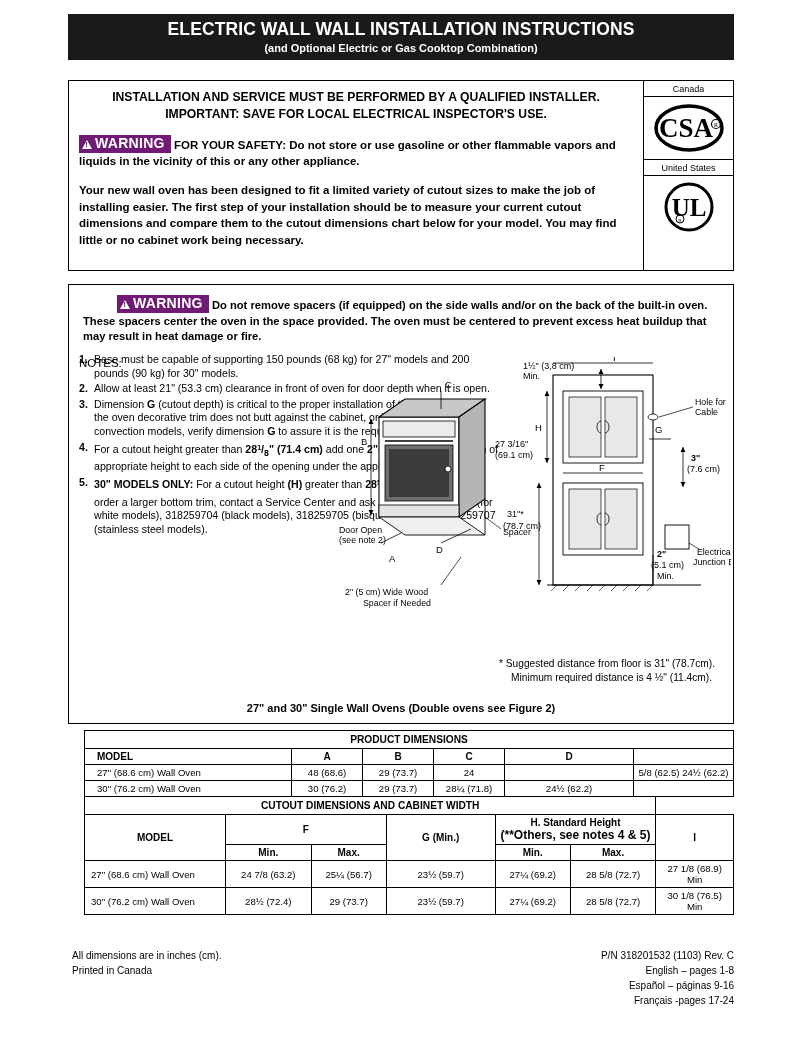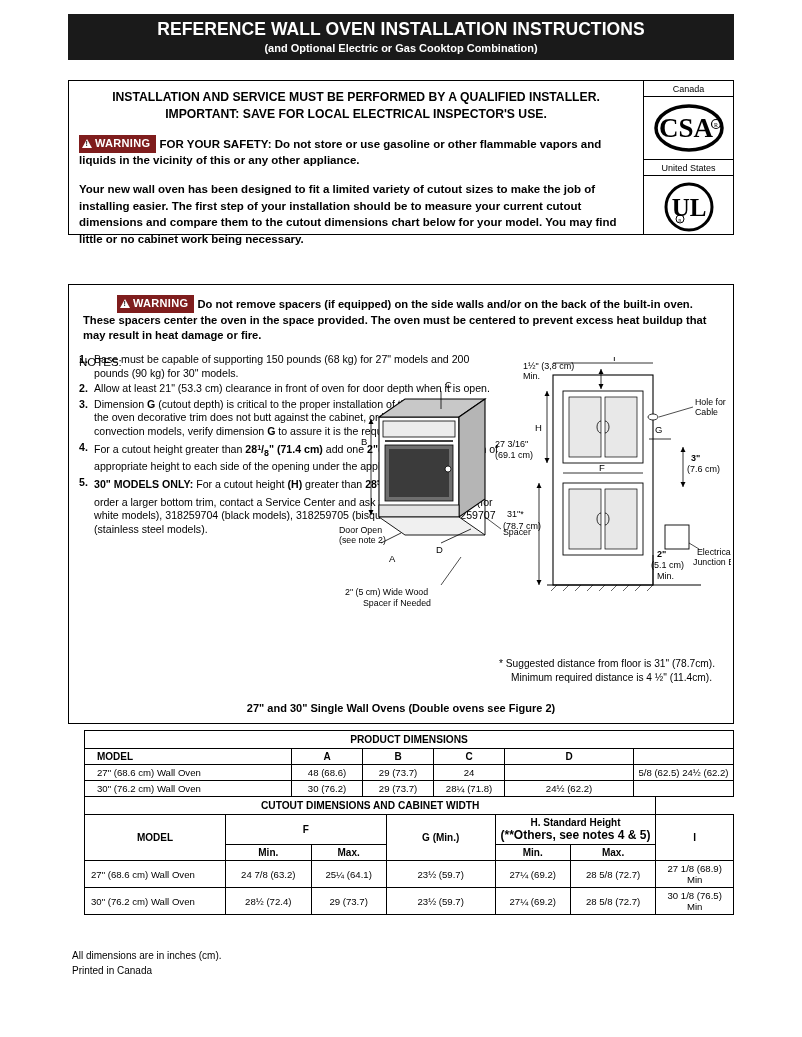--- a/index.html
+++ b/index.html
@@ -42,21 +42,21 @@
   .banner-sub {
     font-size: 11px;
     font-weight: bold;
     line-height: 14px;
   }
 
   
   .topbox {
     position: absolute;
     left: 68px; top: 80px;
-    width: 666px; height: 155px;
+    width: 666px; height: 191px;
     border: 1.5px solid #000;
     box-sizing: border-box;
     text-decoration: underline;
   }
   .topbox-left {
     position: absolute;
     left: 0; top: 0;
     width: 575px; height: 100%;
     border-right: 1.5px solid #000;
     box-sizing: border-box;
@@ -95,23 +95,23 @@
     margin-top: 12px;
   }
   .para-note {
     font-size: 11.5px;
     font-weight: bold;
     line-height: 16.5px;
     margin-top: 13px;
   }
   .warnbadge {
     display: inline-block;
-    background: #7f1d1d;
+    background: #701a75;
     color: #fff;
-    font-size: 11px;
+    font-size: 14px;
     font-weight: bold;
     letter-spacing: 0.3px;
     padding: 1px 6px 1px 3px;
     vertical-align: 1px;
     position: relative;
   }
   .warn-tri {
     display: inline-block;
     width: 0; height: 0;
     border-left: 5px solid transparent;
@@ -233,21 +233,21 @@
 
   svg { display: block; }
   .csa-wrap, .ul-wrap { line-height: 0; }
 </style>
 </head>
 <body>
 
 <div class="page">
 
   <div class="banner">
-    <div class="banner-title">REFERENCE WALL OVEN INSTALLATION INSTRUCTIONS</div>
+    <div class="banner-title">ELECTRIC WALL WALL INSTALLATION INSTRUCTIONS</div>
     <div class="banner-sub">(and Optional Electric or Gas Cooktop Combination)</div>
   </div>
 
   <div class="topbox">
     <div class="topbox-left">
       <div class="headline">
         <div>INSTALLATION AND SERVICE MUST BE PERFORMED BY A QUALIFIED INSTALLER.</div>
         <div>IMPORTANT: SAVE FOR LOCAL ELECTRICAL INSPECTOR'S USE.</div>
       </div>
       <div class="para">
@@ -511,21 +511,21 @@
       </tr>
       <tr class="hdr">
         <td>Min.</td>
         <td>Max.</td>
         <td>Min.</td>
         <td>Max.</td>
       </tr>
       <tr class="rowh">
         <td class="left-cell" style="padding-left:6px !important">27" (68.6 cm) Wall Oven</td>
         <td>24 7/8 (63.2)</td>
-        <td>25¼ (64.1)</td>
+        <td>25¼ (56.7)</td>
         <td>23½ (59.7)</td>
         <td>27¼ (69.2)</td>
         <td>28 5/8 (72.7)</td>
         <td>27 1/8 (68.9) Min</td>
       </tr>
       <tr class="rowh">
         <td class="left-cell" style="padding-left:6px !important">30" (76.2 cm) Wall Oven</td>
         <td>28½ (72.4)</td>
         <td>29 (73.7)</td>
         <td>23½ (59.7)</td>
@@ -534,14 +534,20 @@
         <td>30 1/8 (76.5) Min</td>
       </tr>
     </tbody>
       </table>
   </div>
 
   <div class="footer-left">
     <div>All dimensions are in inches (cm).</div>
     <div>Printed in Canada</div>
   </div>
+  <div class="footer-right">
+    <div>P/N 318201532 (1103) Rev. C</div>
+    <div>English – pages 1-8</div>
+    <div>Español – páginas 9-16</div>
+    <div>Français -pages 17-24</div>
+  </div>
 
 </div>
 
 </body></html>

